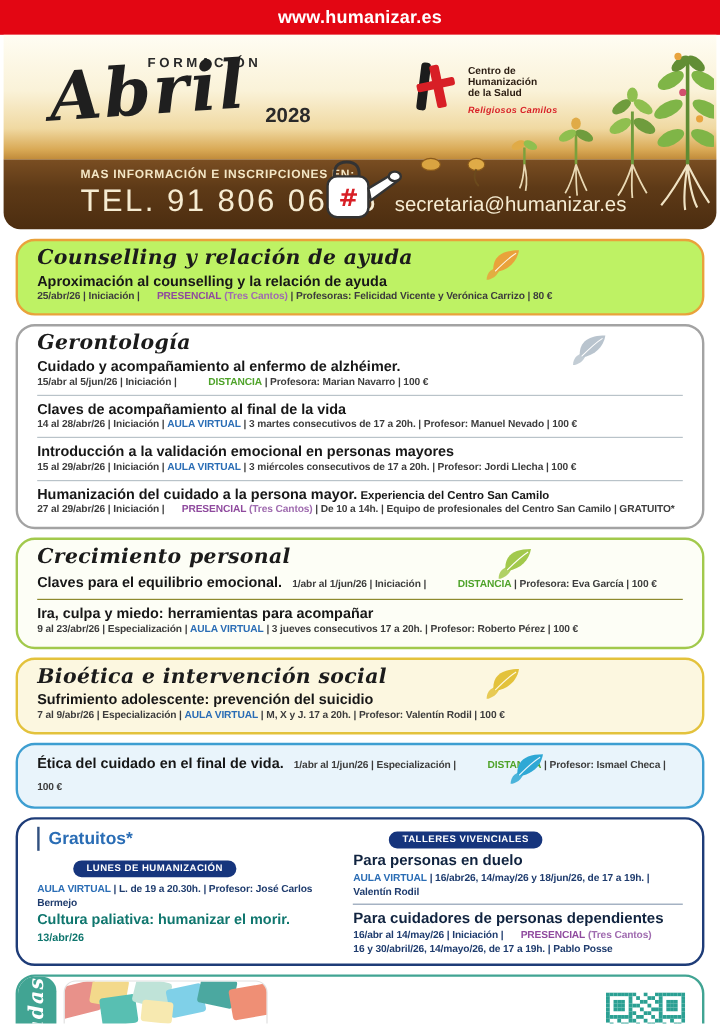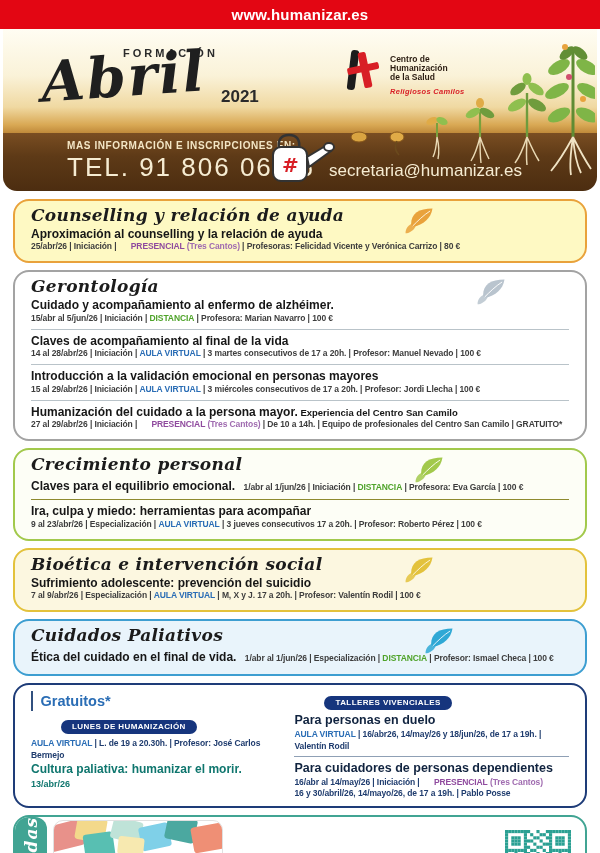--- a/index.html
+++ b/index.html
@@ -10,53 +10,53 @@
   .topbar { height:29px; background:#e30613; display:flex; align-items:center; justify-content:center; }
   .topbar span { color:#fff; font-weight:700; font-size:15px; letter-spacing:.2px;text-align:right; }
 
   
   .hero { position:relative; margin:0 3px; }
   .hero-top { height:104px; background:linear-gradient(180deg,#fffdf3 0%,#faf2d8 45%,#f0d9a2 75%,#d9a955 92%,#c08a3a 100%); border-radius:0 0 0 0; position:relative; }
   .hero-band { height:58px; background:linear-gradient(180deg,#7a4e22 0%,#5e3a17 40%,#4c2d10 100%); border-radius:0 0 14px 14px; position:relative; padding:7px 0 0 64px; }
   .kicker { position:absolute; left:120px; top:18px; font-size:11px; font-weight:700; letter-spacing:3px; color:#2a2a2a; }
   .month { position:absolute; left:38px; top:14px; font-family:"DejaVu Serif",serif; font-style:italic; font-weight:700; font-size:56px; color:#1f1f1f; transform:rotate(-4deg); letter-spacing:2px; }
   .year { position:absolute; left:218px; top:58px; font-size:17px; font-weight:700; color:#2a2a2a; }
-  .logo { position:absolute; left:338px; top:18px; display:flex; gap:7px; align-items:center; }
+  .logo { position:absolute; left:338px; top:18px; display:flex; gap:7px; align-items:flex-end; }
   .logo-text { line-height:1.05; padding-top:8px; }
   .logo-text .ln { font-size:8.5px; font-weight:700; color:#2b1d12; }
   .logo-sub { font-size:7.5px; font-weight:700; font-style:italic; color:#d81f26; margin-top:6px; letter-spacing:.3px; }
   .contact-label { font-size:10px; font-weight:700; color:#f3e6c5; letter-spacing:.6px; }
   .contact-row { display:flex; align-items:baseline; gap:14px; margin-top:1px; }
   .phone { font-size:26px; color:#f6ecd2; letter-spacing:2px; font-weight:400; }
   .email { font-size:17px; color:#f6ecd2; }
   .plants { position:absolute; right:2px; top:4px; z-index:2; }
   .can { position:absolute; left:262px; top:98px; z-index:3; }
 
   
   .main { padding-top:8px; }
   .section { position:relative; margin:0 13px 7px; border-radius:16px; padding:4px 16px 6px; }
-  .s-counselling { border:2px solid #e9a23b; background:#fef9c3; }
+  .s-counselling { border:2px solid #e9a23b; background:#bef264; }
   .s-geronto     { border:2px solid #a3a3a3; background:#fff; }
   .s-crecimiento { border:2px solid #a2c94c; background:#fdfef6; }
   .s-bioetica    { border:2px solid #e3c23c; background:#fcf7e0; }
   .s-paliativos  { border:2px solid #3d9ed1; background:#e9f4fb; }
   .s-seminarios  { border:2px solid #1e3c78; background:#fff; padding-top:6px; }
   .s-jornadas    { border:2px solid #41a493; background:#fff; padding:0; display:flex; overflow:hidden; height:97px; }
 
   .sec-title { font-family:"DejaVu Serif",serif; font-style:italic; font-weight:700; font-size:17px; color:#1b1b1b; letter-spacing:.3px; }
   .leaf { position:absolute; top:6px; }
   .course { padding:2px 0 3px; }
   .course-title { font-weight:700; font-size:12px; line-height:1.2; color:#171717; }
   .course-suffix { font-weight:700; font-size:9.5px; color:#171717; }
   .details { font-size:8.5px; font-weight:600; color:#3d3d3d; line-height:1.3; letter-spacing:-.1px; }
   .inline-course .course-title { display:inline; }
   .inline-course .details { display:inline; margin-left:4px; }
   .kw-presencial { color:#8f4a9e; font-weight:700;padding-left:12px; }
   .kw-extra { color:#a06cb0; font-weight:600; }
-  .kw-distancia { color:#4fa32a; font-weight:700; }
+  .kw-distancia { color:#4fa32a; font-weight:700;margin-left:24px; }
   .kw-aula { color:#2a6db5; font-weight:700; }
   .div-gray { border:0; border-top:1px solid #b9c3c9; margin:2px 0; }
   .div-olive { border:0; border-top:1px solid #8e8a2f; margin:2px 0; }
 
   
   .sem-grid { display:flex; gap:16px; }
   .sem-left { width:46%; }
   .sem-right { flex:1; }
   .sem-title-row { display:flex; align-items:center; gap:8px; margin-bottom:4px; }
   .sem-title { font-family:"DejaVu Serif",serif; font-style:italic; font-weight:700; font-size:16px; color:#141414; }
@@ -80,21 +80,21 @@
 <body>
 
 <div class="topbar">
   <span>www.humanizar.es</span>
 </div>
 
 <div class="hero">
   <div class="hero-top">
     <span class="kicker">FORMACIÓN</span>
     <span class="month">Abril</span>
-    <span class="year">2021</span>
+    <span class="year">2028</span>
     <div class="logo">
       <svg width="42" height="46" viewBox="0 0 42 46">
         <rect x="8" y="2" width="8" height="40" rx="3" fill="#1c1c1c" transform="rotate(7 12 22)"></rect>
         <rect x="20" y="4" width="8" height="36" rx="2" fill="#d81f26" transform="rotate(-12 24 22)"></rect>
         <rect x="6" y="17" width="32" height="7" rx="2" fill="#d81f26" transform="rotate(-12 22 20)"></rect>
       </svg>
       <div class="logo-text">
         <div class="ln">Centro de</div>
         <div class="ln">Humanización</div>
         <div class="ln">de la Salud</div>
@@ -237,21 +237,20 @@
       <div class="details"><span>7 al 9/abr/26 | Especialización | </span><span class="kw-aula">AULA VIRTUAL</span><span> | M, X y J. 17 a 20h. | Profesor: Valentín Rodil | 100 €</span></div>
     </div>
   </div>
 
   <div class="section s-paliativos">
     <svg class="leaf" style="right:130px; color:#2fa8d5;" width="32" height="27" viewBox="0 0 40 34">
       <path d="M10 22 C10 8 20 2 37 2 C35 14 26 23 12 25 Z" fill="currentColor"></path>
       <path d="M3 33 C3 25 9 20 17 20 C16 27 11 31 5 33 Z" fill="currentColor" opacity=".85"></path>
       <path d="M12 24 C18 18 26 10 34 5" stroke="#e9f4fb" stroke-width="1.2" fill="none"></path>
     </svg>
-    <div class="sec-title">Cuidados Paliativos</div>
     <div class="course inline-course">
       <span class="course-title">Ética del cuidado en el final de vida.</span>
       <span class="details"><span>1/abr al 1/jun/26 | Especialización | </span><span class="kw-distancia">DISTANCIA</span><span> | Profesor: Ismael Checa | 100 €</span></span>
     </div>
   </div>
 
   <div class="section s-seminarios">
     <div class="sem-grid">
       <div class="sem-left">
         <div class="sem-title-row">

